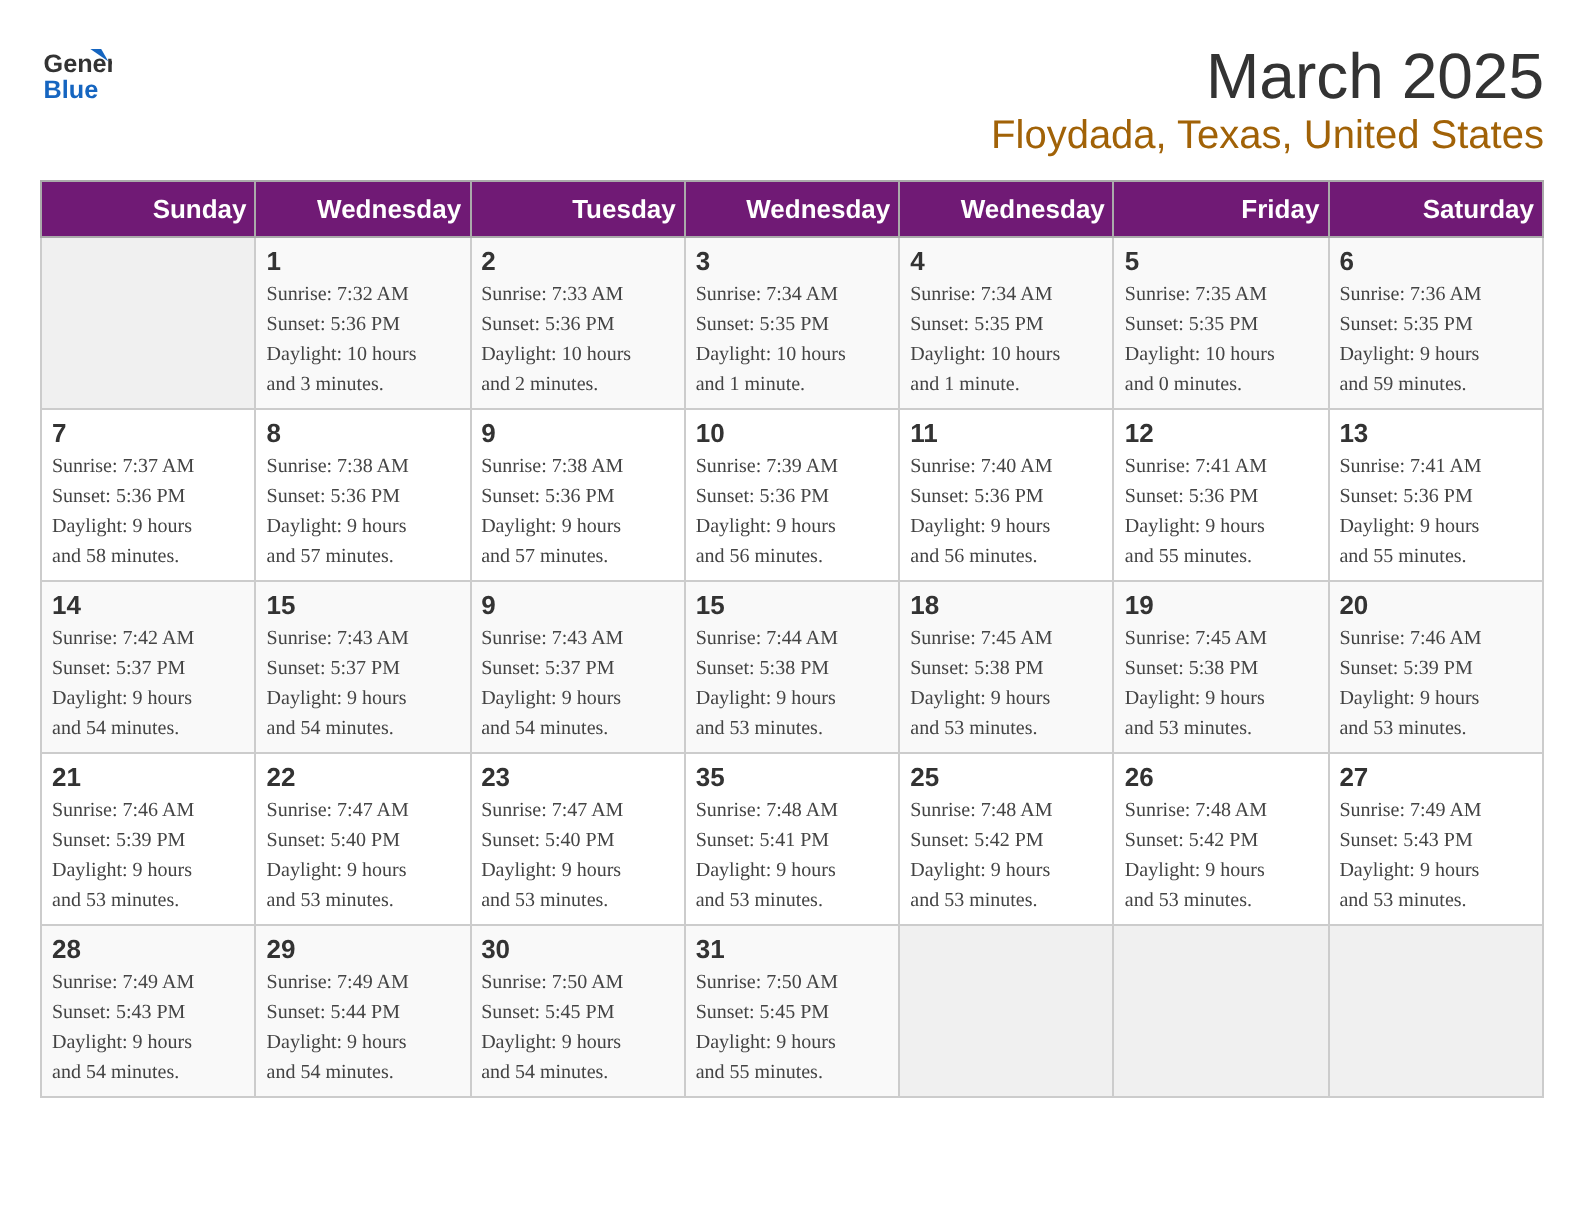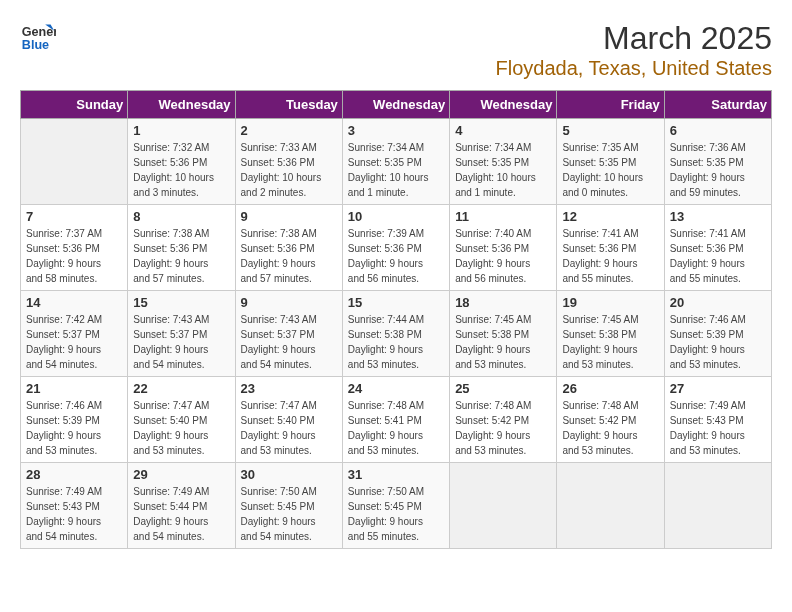--- a/index.html
+++ b/index.html
@@ -66,20 +66,21 @@
       font-size: 13px;
       font-weight: bold;
       color: #333;
       display: block;
       margin-bottom: 2px;
     }
     .day-info {
       font-size: 10px;
       color: #444;
       line-height: 1.5;
+      font-family: Liberation Serif, serif;
     }
     .empty-cell {
       background: #f0f0f0 !important;
     }
   </style>
 </head>
 <body>
 
 <div class="header">
   <div class="logo">
@@ -271,21 +272,21 @@
 and 53 minutes.</div>
         </td>
         <td>
           <span class="day-number">23</span>
           <div class="day-info" style="white-space: pre-line;">Sunrise: 7:47 AM
 Sunset: 5:40 PM
 Daylight: 9 hours
 and 53 minutes.</div>
         </td>
         <td>
-          <span class="day-number">24</span>
+          <span class="day-number">35</span>
           <div class="day-info" style="white-space: pre-line;">Sunrise: 7:48 AM
 Sunset: 5:41 PM
 Daylight: 9 hours
 and 53 minutes.</div>
         </td>
         <td>
           <span class="day-number">25</span>
           <div class="day-info" style="white-space: pre-line;">Sunrise: 7:48 AM
 Sunset: 5:42 PM
 Daylight: 9 hours

